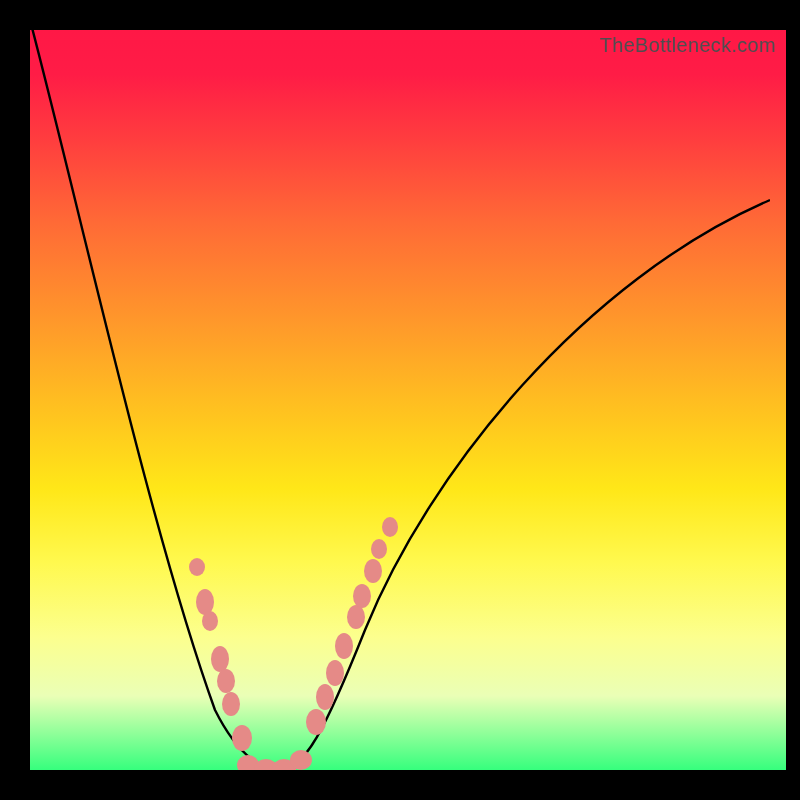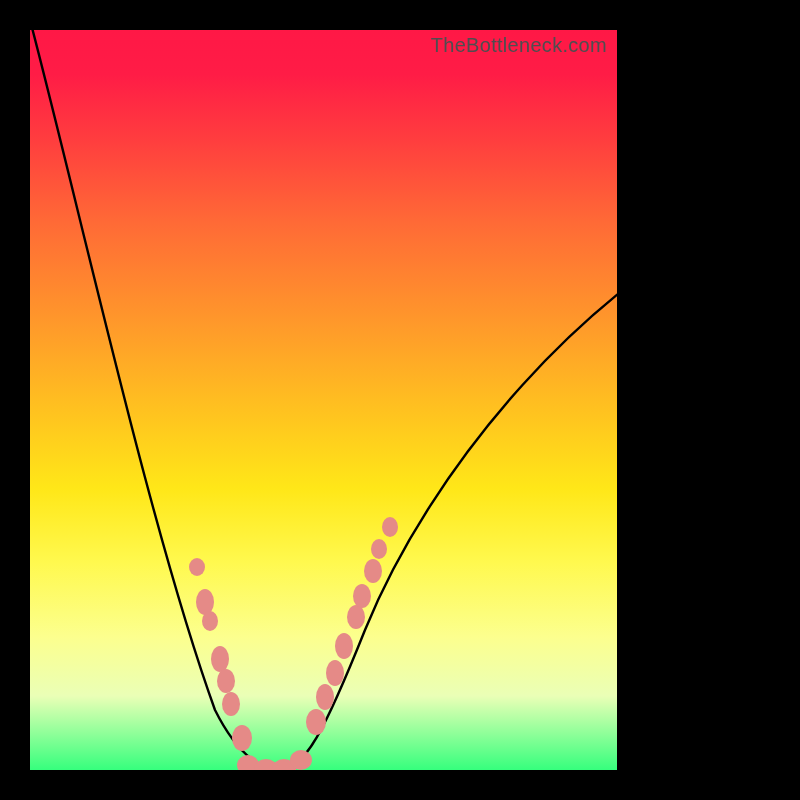--- a/index.html
+++ b/index.html
@@ -13,21 +13,21 @@
   .frame {
     width: 800px;
     height: 800px;
     background: #000;
     position: relative;
   }
   .plot-area {
     position: absolute;
     left: 30px;
     top: 30px;
-    width: 587px;
+    width: 756px;
     height: 740px;
     overflow: hidden;
   }
   .gradient-bg {
     position: absolute;
     inset: 0;
     background: linear-gradient(
       to bottom,
       #ff1846 0%,
       #ff1c46 6%,

